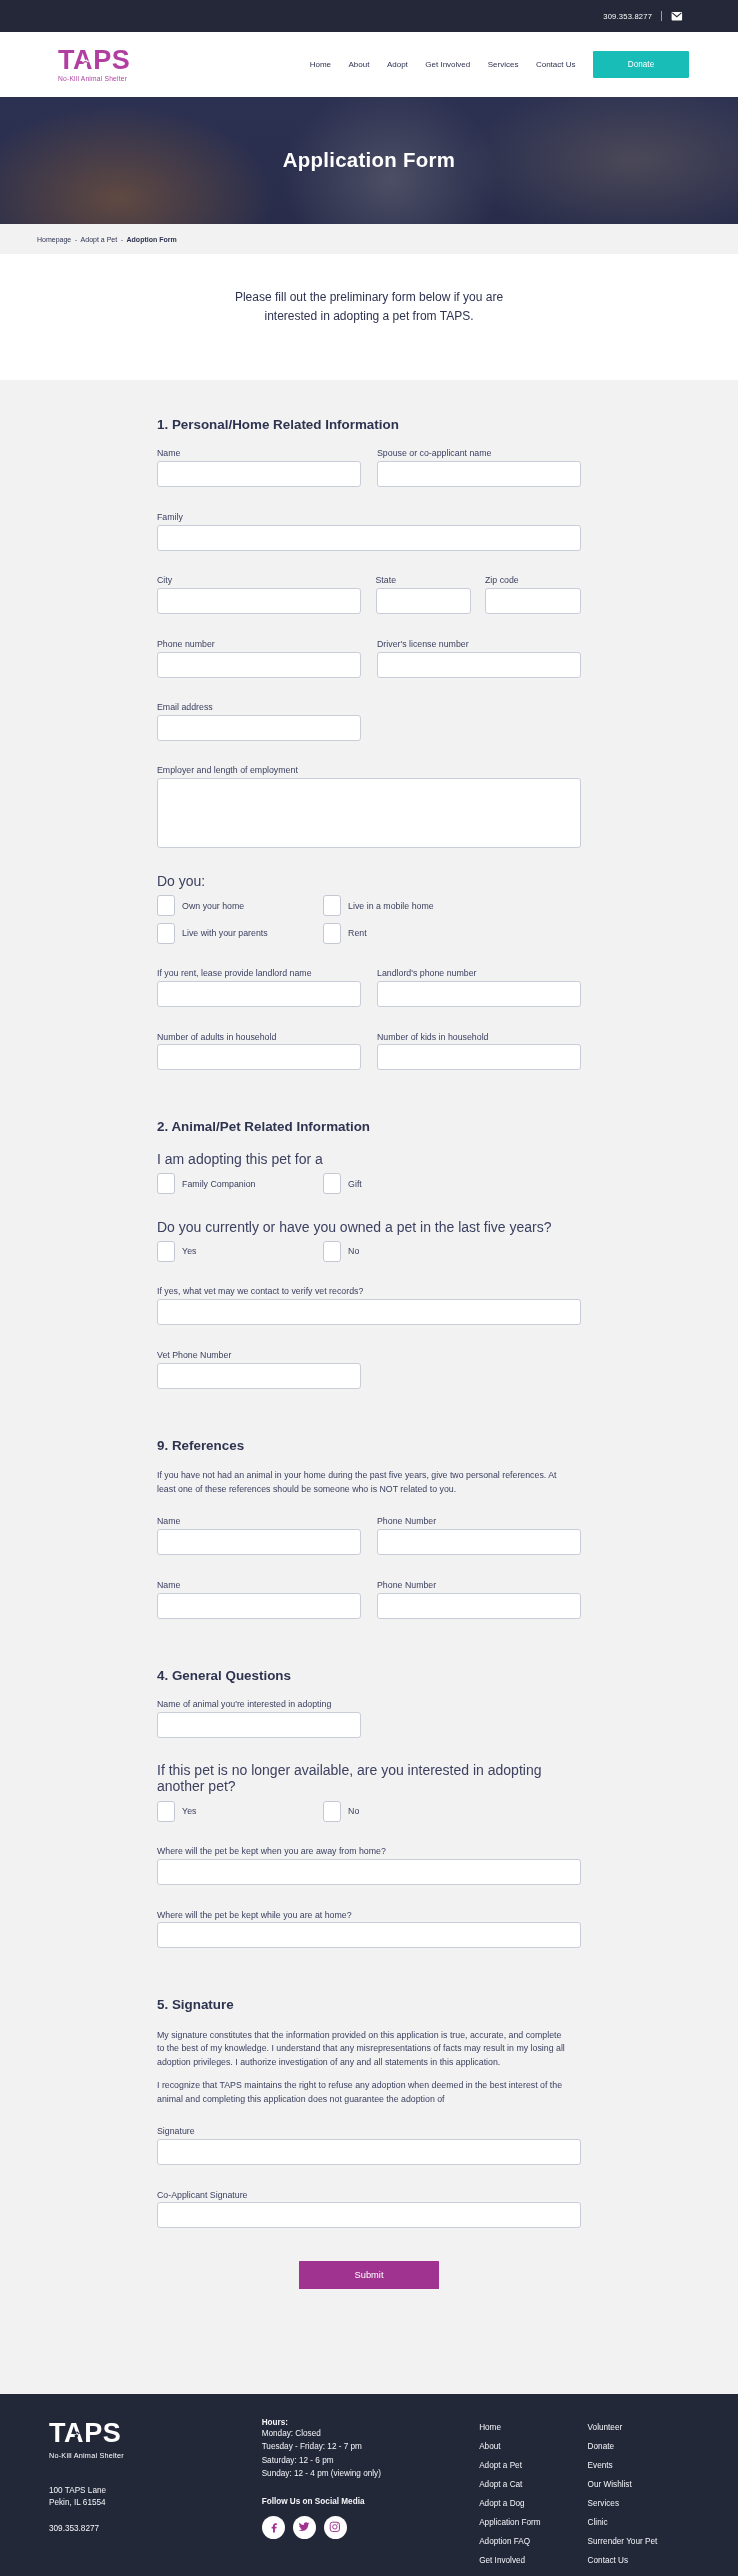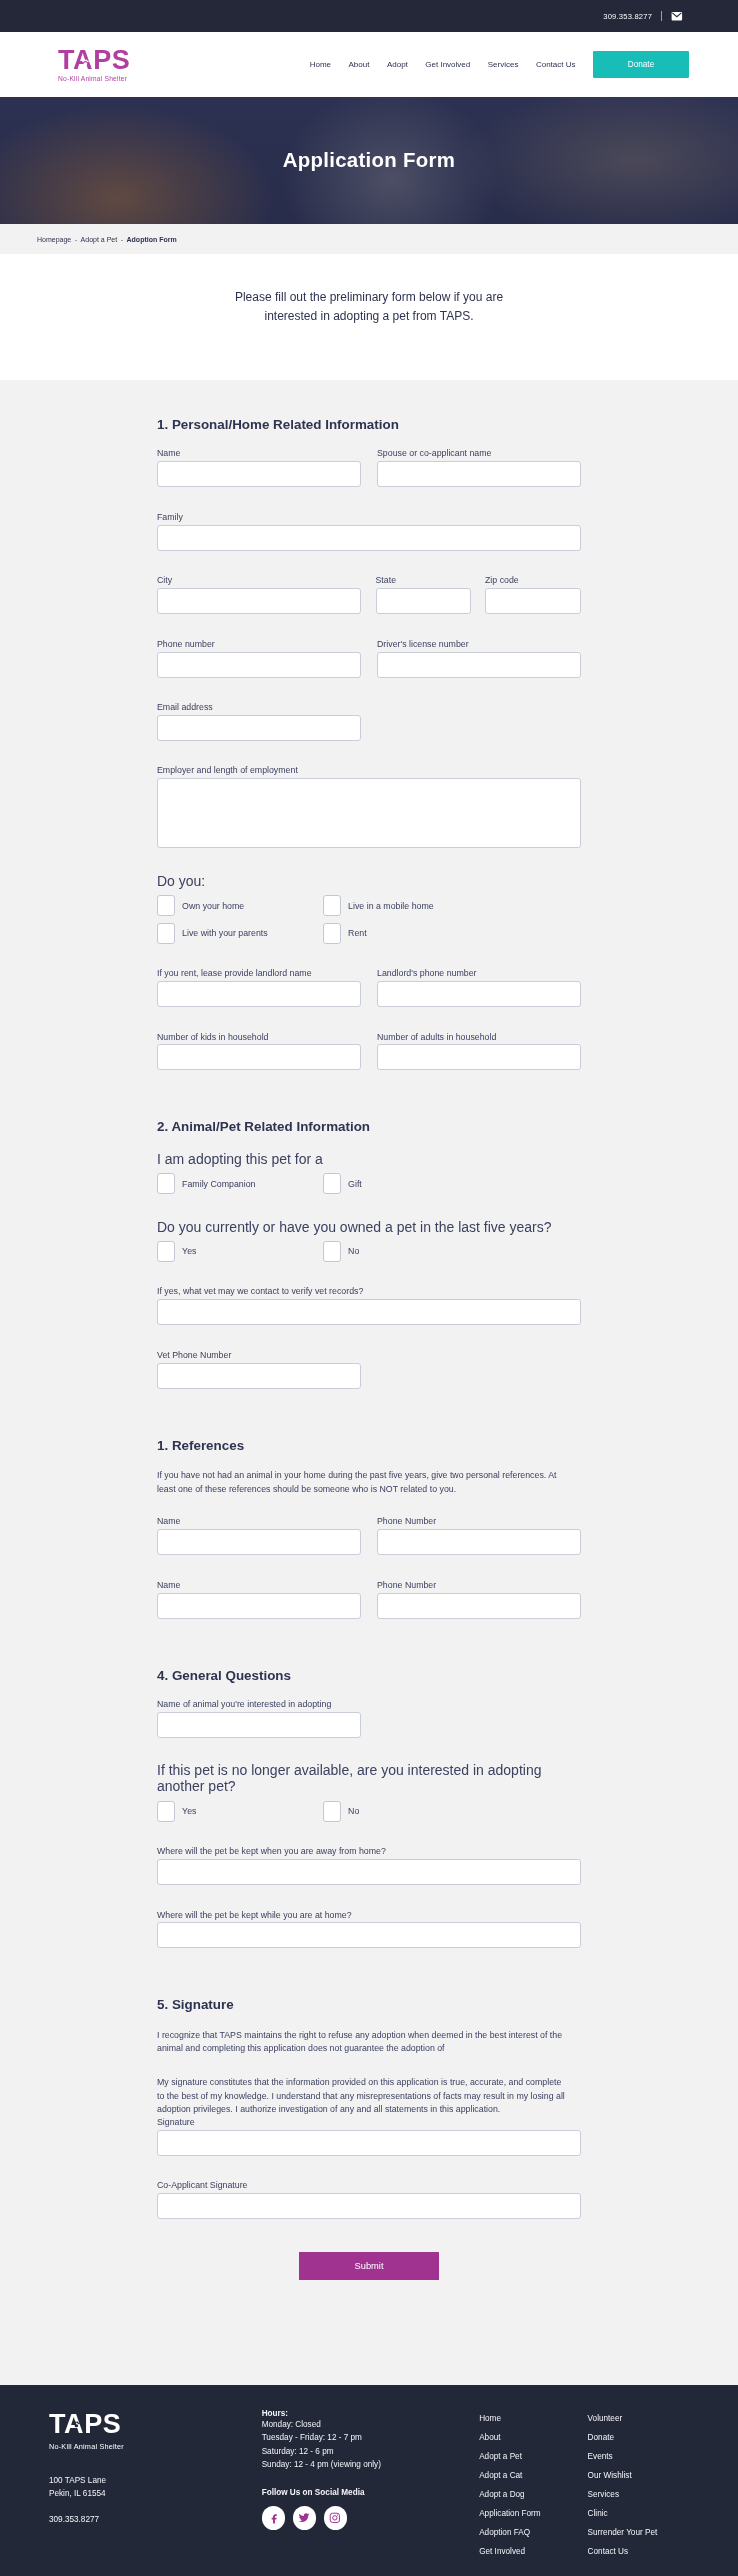--- a/index.html
+++ b/index.html
@@ -272,25 +272,25 @@
           <input class="tinput w-half" type="text" style="">
         </div>
         <div class="field">
           <label class="flabel">Landlord's phone number</label>
           <input class="tinput w-half" type="text" style="">
         </div>
       </div>
 
       <div class="row">
         <div class="field">
+          <label class="flabel">Number of adults in household</label>
+          <input class="tinput w-half" type="text" style="">
+        </div>
+        <div class="field">
           <label class="flabel">Number of kids in household</label>
-          <input class="tinput w-half" type="text" style="">
-        </div>
-        <div class="field">
-          <label class="flabel">Number of adults in household</label>
           <input class="tinput w-half" type="text" style="">
         </div>
       </div>
     </div>
 
     <div class="sec">
       <h2 class="sec-title">2. Animal/Pet Related Information</h2>
 
       <div class="cbgroup" style="margin-top:0">
         <div class="glabel">I am adopting this pet for a</div>
@@ -329,21 +329,21 @@
 
       <div class="row">
         <div class="field">
           <label class="flabel">Vet Phone Number</label>
           <input class="tinput w-half" type="text" style="">
         </div>
       </div>
     </div>
 
     <div class="sec">
-      <h2 class="sec-title">1. References</h2>
+      <h2 class="sec-title">9. References</h2>
       <p class="para para-gap">If you have not had an animal in your home during the past five years, give two personal references. At least one of these references should be someone who is NOT related to you.</p>
 
       <div class="row">
         <div class="field">
           <label class="flabel">Name</label>
           <input class="tinput w-half" type="text" style="">
         </div>
         <div class="field">
           <label class="flabel">Phone Number</label>
           <input class="tinput w-half" type="text" style="">
@@ -396,22 +396,22 @@
       <div class="row">
         <div class="field">
           <label class="flabel">Where will the pet be kept while you are at home?</label>
           <input class="tinput w-full" type="text" style="">
         </div>
       </div>
     </div>
 
     <div class="sec">
       <h2 class="sec-title">5. Signature</h2>
+      <p class="para">My signature constitutes that the information provided on this application is true, accurate, and complete to the best of my knowledge. I understand that any misrepresentations of facts may result in my losing all adoption privileges. I authorize investigation of any and all statements in this application.</p>
       <p class="para para-gap">I recognize that TAPS maintains the right to refuse any adoption when deemed in the best interest of the animal and completing this application does not guarantee the adoption of</p>
-      <p class="para">My signature constitutes that the information provided on this application is true, accurate, and complete to the best of my knowledge. I understand that any misrepresentations of facts may result in my losing all adoption privileges. I authorize investigation of any and all statements in this application.</p>
 
       <div class="row">
         <div class="field">
           <label class="flabel">Signature</label>
           <input class="tinput w-full" type="text" style="">
         </div>
       </div>
 
       <div class="row">
         <div class="field">

